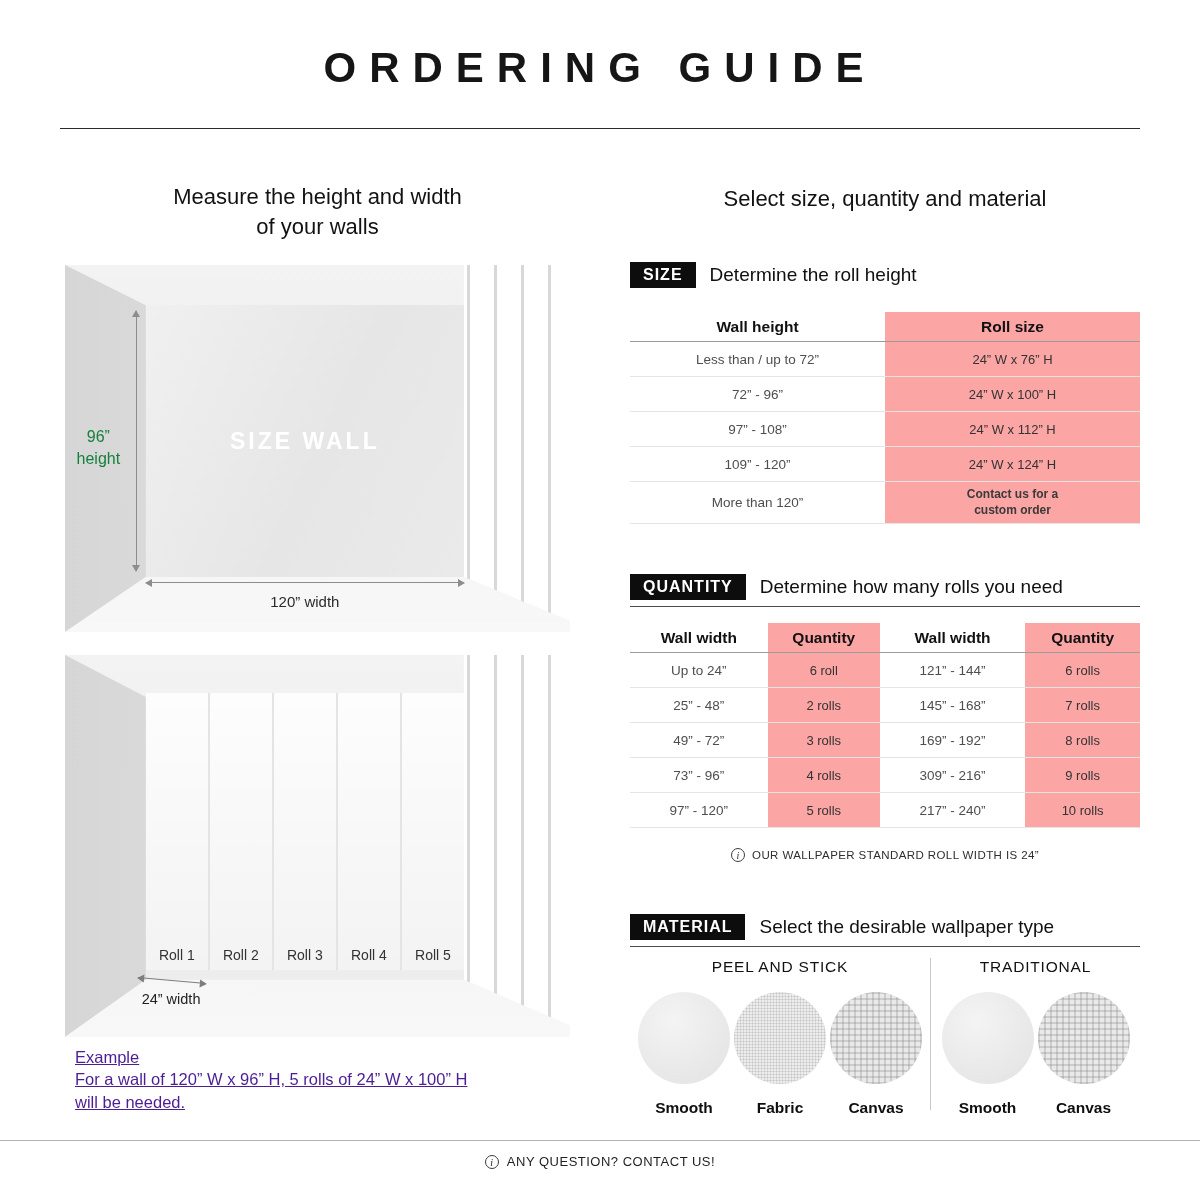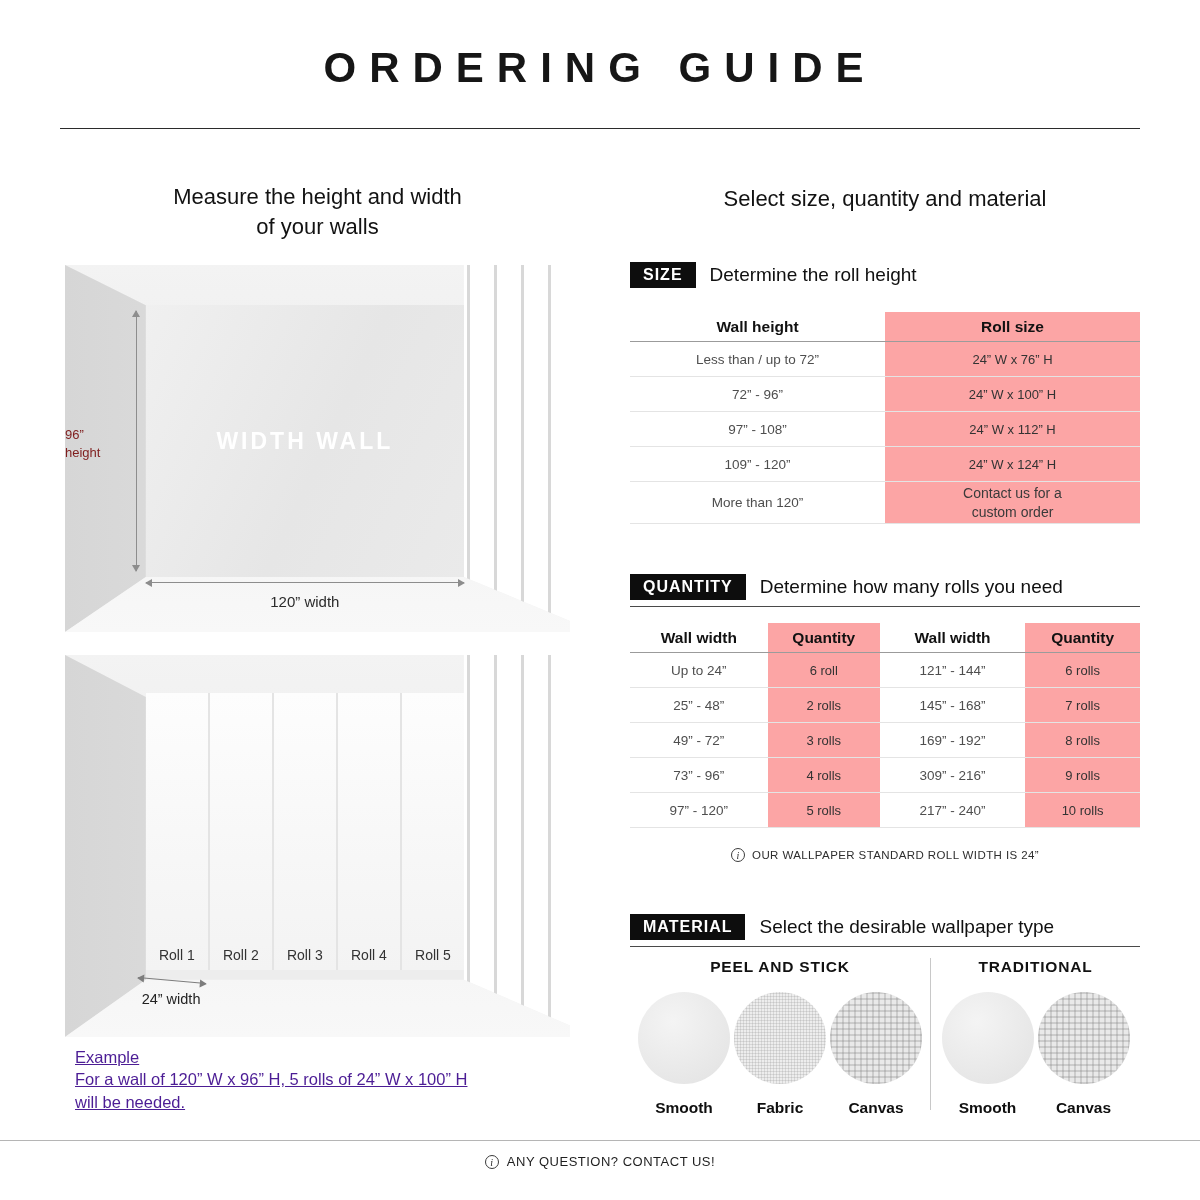--- a/index.html
+++ b/index.html
@@ -34,22 +34,22 @@
   .face-backwall { position:absolute; left:16%; top:11%; width:63%; height:74%;
     background:linear-gradient(115deg,#f0f0f0 0%,#e6e6e6 55%,#eaeaea 100%);
     display:flex; align-items:center; justify-content:center; }
   .your-wall { color:#ffffff; font-weight:bold; font-size:23px; letter-spacing:3px; }
 
   .v-line { position:absolute; left:14%; top:12.5%; height:71%; width:1px; background:#8d8d8d; }
   .v-line::before, .v-line::after { content:''; position:absolute; left:-3.5px;
     border-left:4px solid transparent; border-right:4px solid transparent; }
   .v-line::before { top:-1px; border-bottom:7px solid #8d8d8d; }
   .v-line::after  { bottom:-1px; border-top:7px solid #8d8d8d; }
-  .height-label { position:absolute; left:0; top:44%; width:13.2%; 
-    font-size:13px; line-height:1.35; color:#7f1d1d; }
+  .height-label { position:absolute; left:0; top:44%; width:13.2%; text-align:center;
+    font-size:16px; line-height:1.35; color:#15803d; }
   .h-line { position:absolute; left:16%; top:86.5%; width:63%; height:1px; background:#8d8d8d; }
   .h-line::before, .h-line::after { content:''; position:absolute; top:-3.5px;
     border-top:4px solid transparent; border-bottom:4px solid transparent; }
   .h-line::before { left:-1px; border-right:7px solid #8d8d8d; }
   .h-line::after  { right:-1px; border-left:7px solid #8d8d8d; }
   .width-label { position:absolute; left:16%; top:89.5%; width:63%; text-align:center;
     font-size:15px; color:#2b2b2b; }
 
   .rolls-wrap { position:absolute; left:16%; top:10%; width:63%; height:72.5%; display:flex; }
   .roll-panel { flex:1; position:relative; background:linear-gradient(180deg,#fdfdfd,#f3f3f3);
@@ -89,37 +89,37 @@
   .trow { display:flex; align-items:stretch; border-bottom:1px solid #e4e4e4; min-height:35px; }
   .thead { border-bottom:1px solid #9b9b9b; min-height:30px; }
   .tall { min-height:42px; }
   .cell { display:flex; align-items:center; justify-content:center; text-align:center; }
   .shade { background:#fca5a5; }
   .c50 { width:50%; }
   .qc1 { width:27%; } .qc2 { width:22%; } .qc3 { width:28.5%; } .qc4 { width:22.5%; }
   .hd  { font-weight:bold; font-size:15.5px; color:#111111; }
   .range-txt { font-size:13.5px; color:#4e4e4e; }
   .value-txt { font-size:13px; color:#333333; }
-  .small-txt { font-size:14px; line-height:1.3; color:#3a3a3a; max-width:110px; }
+  .small-txt { font-size:12px; line-height:1.3; color:#3a3a3a; max-width:110px;font-weight:bold; }
 
   
   .roll-note { position:absolute; left:630px; top:848px; width:510px; display:flex;
     align-items:center; justify-content:center; gap:7px; font-size:11.5px;
     letter-spacing:0.4px; color:#2e2e2e; }
   .info-circ { display:inline-block; width:14px; height:14px; border:1px solid #3c3c3c;
     border-radius:50%; font-size:10px; line-height:13px; text-align:center; font-style:italic;
     font-family:"Liberation Serif", serif; flex:0 0 auto; }
 
   
   .material-area { position:absolute; left:630px; top:958px; width:510px; display:flex; }
   .mat-group { display:flex; flex-direction:column; }
   .mat-group-1 { width:300px; }
   .mat-group-2 { flex:1; }
   .mat-divider { width:1px; background:#c8c8c8; height:152px; }
-  .mat-title { text-align:center; font-weight:bold; font-size:15.5px; letter-spacing:0.8px;
+  .mat-title { text-align:center; font-weight:normal; font-size:15.5px; letter-spacing:0.8px;
     color:#111111; margin-bottom:16px; }
   .swatch-row { display:flex; justify-content:center; gap:0; }
   .swatch { width:96px; display:flex; flex-direction:column; align-items:center; }
   .swatch-circle { width:92px; height:92px; border-radius:50%; }
   .tex-smooth { background:radial-gradient(circle at 38% 32%, #f4f4f4, #e6e6e6 75%, #dfdfdf); }
   .tex-fabric { background-color:#ededed;
     background-image:repeating-linear-gradient(0deg, rgba(150,150,150,0.25) 0 1px, transparent 1px 3px),
                      repeating-linear-gradient(90deg, rgba(150,150,150,0.25) 0 1px, transparent 1px 3px); }
   .tex-canvas { background-color:#e9e9e9;
     background-image:repeating-linear-gradient(0deg, rgba(130,130,130,0.28) 0 2px, transparent 2px 6px),
@@ -142,21 +142,21 @@
     <div>Measure the height and width</div>
     <div>of your walls</div>
   </div>
 
   <div class="room room1">
     <div class="face face-ceiling"></div>
     <div class="face face-leftwall"></div>
     <div class="face face-floor"></div>
     <div class="face face-window"></div>
     <div class="face-backwall">
-      <span class="your-wall">WIDTH WALL</span>
+      <span class="your-wall">SIZE WALL</span>
     </div>
     <div class="v-line"></div>
     <div class="height-label">
       <div>96”</div>
       <div>height</div>
     </div>
     <div class="h-line"></div>
     <div class="width-label">120” width</div>
   </div>
 

